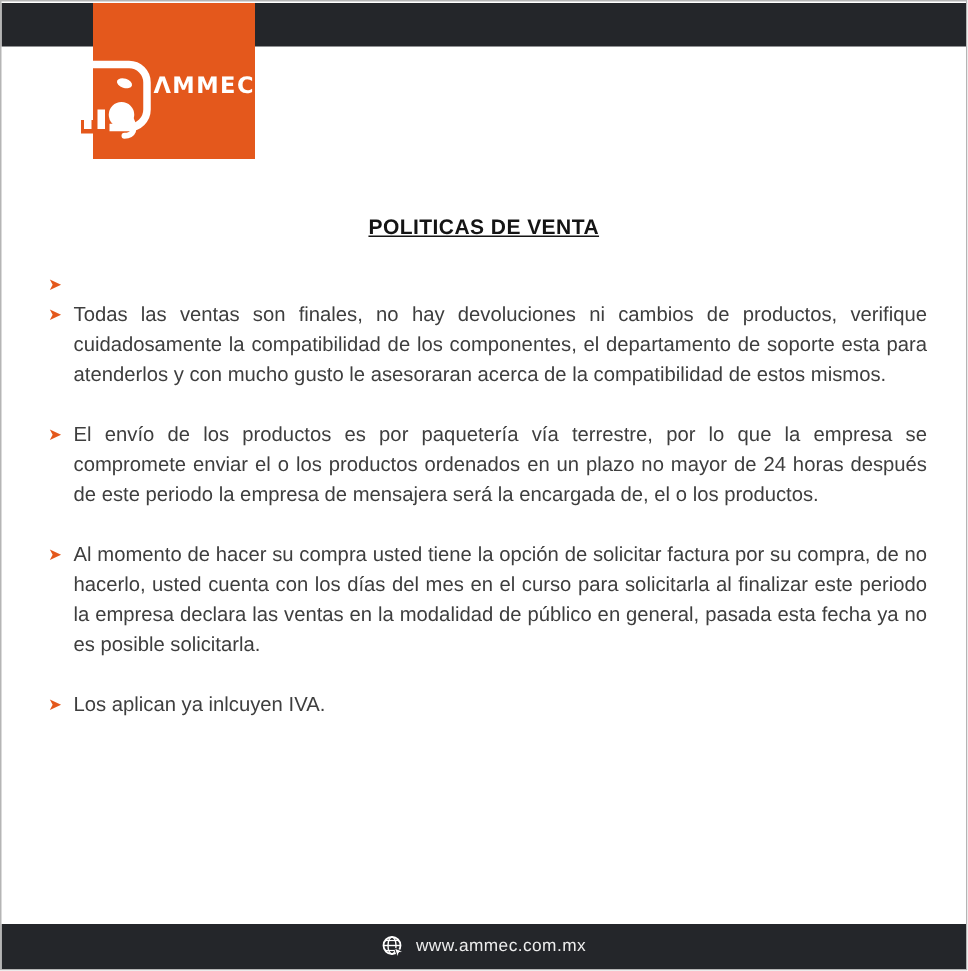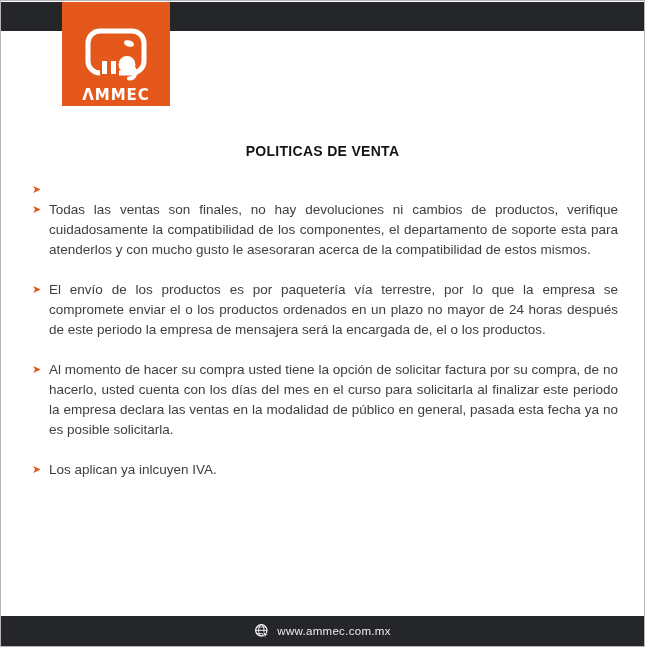--- a/index.html
+++ b/index.html
@@ -19,35 +19,36 @@
     font-family:"Liberation Sans",sans-serif;
     overflow:hidden;
   }
   .topbar{
     position:absolute;top:1px;left:0;right:0;height:29px;
     background:var(--bar);
   }
   .logo-square{
     position:absolute;top:1px;left:61px;width:108px;height:104px;
     background:var(--accent);
-    display:flex;flex-direction:column;align-items:center;justify-content:center;
+    display:flex;flex-direction:row;align-items:center;justify-content:flex-end;
     z-index:3;
   }
   .logo-square svg{overflow:visible;}
   .elephant{margin-top:24px;}
   .wordmark{
     margin-top:6px;
     color:#fff;font-weight:bold;font-size:15px;letter-spacing:1px;
     font-family:"DejaVu Sans","Liberation Sans",sans-serif;
   }
   .doc-title{
     position:absolute;top:142px;left:0;right:0;
     text-align:center;
     font-size:14px;font-weight:bold;color:var(--title);
     letter-spacing:.3px;
+    text-decoration:underline;
   }
   .content{
     position:absolute;top:179px;left:32px;width:585px;
   }
   .policy{
     position:relative;
     padding-left:16px;
     margin-bottom:20px;
     text-align:justify;
     font-size:13.5px;line-height:20px;color:var(--text);

